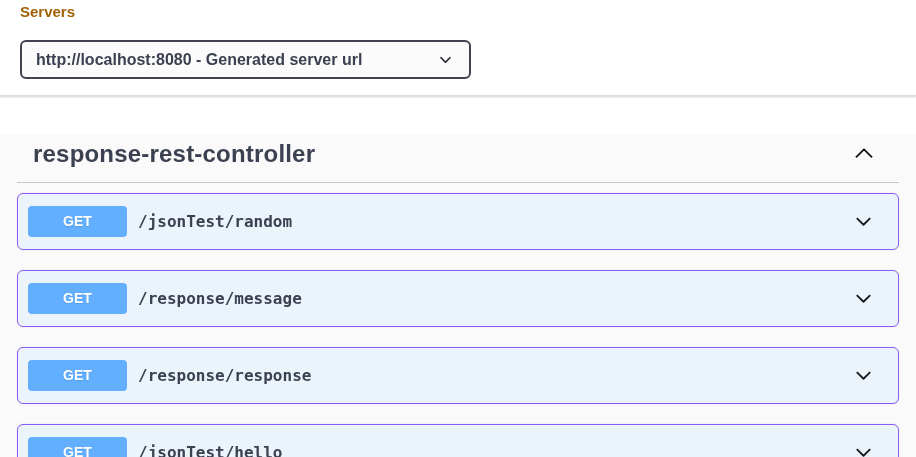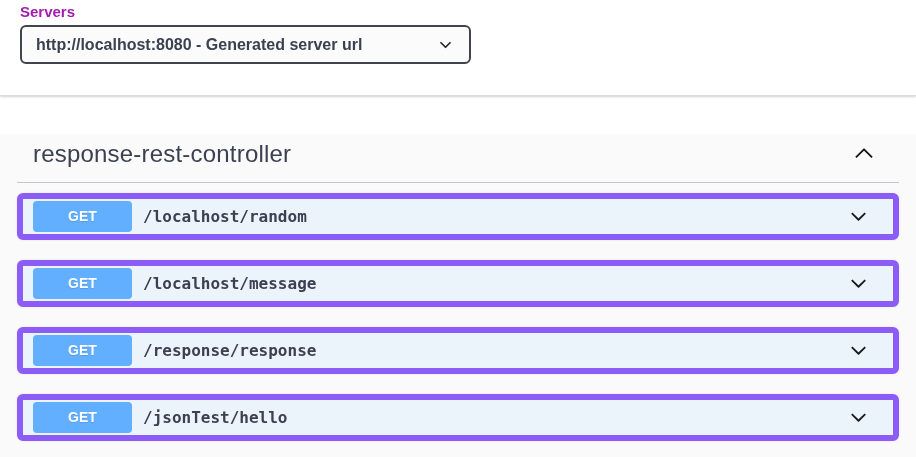--- a/index.html
+++ b/index.html
@@ -17,22 +17,22 @@
     padding: 3px 0 0 20px;
     border-bottom: 1px solid #dcdcdc;
     box-shadow: 0 1px 2px 0 rgba(0,0,0,0.18);
     position: relative;
     z-index: 2;
   }
   .servers-label {
     display: block;
     font-size: 15px;
     font-weight: 700;
-    color: #a21caf;
-    margin-bottom: 5px;
+    color: #a16207;
+    margin-bottom: 20px;
   }
   .select-wrap { position: relative; width: 451px; border-radius: 7px; }
   .server-select {
     appearance: none;
     -webkit-appearance: none;
     width: 451px;
     height: 39px;
     background: #fbfbfb;
     border: 2px solid #41444e;
     border-radius: 6px;
@@ -63,42 +63,42 @@
     margin-top: 38px;
     display: flex;
     align-items: center;
     justify-content: space-between;
     padding: 6px 22px 14px 16px;
     border-bottom: 1px solid rgba(59,65,81,0.28);
     cursor: pointer;
   }
   .tag-title {
     font-size: 24px;
-    font-weight: 400;
+    font-weight: 700;
     color: #3b4151;
     letter-spacing: 0.2px;
   }
   .icon-btn {
     background: none;
     border: none;
     padding: 0;
     cursor: pointer;
     display: flex;
     align-items: center;
   }
 
   
   .operations { margin-top: 10px; }
   .opblock {
     display: flex;
     align-items: center;
-    height: 47px;
+    height: 57px;
     margin-bottom: 20px;
     background: #ebf3fb;
-    border: 6px solid #8b5cf6;
+    border: 1px solid #8b5cf6;
     border-radius: 6px;
     padding: 0 24px 0 10px;
     box-shadow: 0 0 3px rgba(0,0,0,0.08);
     cursor: pointer;
   }
   .opblock-method {
     display: inline-block;
     width: 99px;
     height: 31px;
     line-height: 31px;
@@ -149,33 +149,33 @@
           <polyline points="3.8 12.6 10 6.4 16.2 12.6" fill="none" stroke="#131313" stroke-width="1.4" stroke-linejoin="round"></polyline>
         </svg>
       </span>
     </button>
   </div>
 
   <div class="operations">
 
     <div class="opblock">
       <span class="opblock-method">GET</span>
-      <span class="opblock-path">/localhost/random</span>
-      <button class="icon-btn">
-        <span>
-          <svg class="chev" width="21" height="21" viewBox="0 0 20 20">
-            <polyline points="3.6 6.7 10 13.1 16.4 6.7" fill="none" stroke="#17191d" stroke-width="1.7" stroke-linejoin="round"></polyline>
-          </svg>
-        </span>
-      </button>
-    </div>
-
-    <div class="opblock">
-      <span class="opblock-method">GET</span>
-      <span class="opblock-path">/localhost/message</span>
+      <span class="opblock-path">/jsonTest/random</span>
+      <button class="icon-btn">
+        <span>
+          <svg class="chev" width="21" height="21" viewBox="0 0 20 20">
+            <polyline points="3.6 6.7 10 13.1 16.4 6.7" fill="none" stroke="#17191d" stroke-width="1.7" stroke-linejoin="round"></polyline>
+          </svg>
+        </span>
+      </button>
+    </div>
+
+    <div class="opblock">
+      <span class="opblock-method">GET</span>
+      <span class="opblock-path">/response/message</span>
       <button class="icon-btn">
         <span>
           <svg class="chev" width="21" height="21" viewBox="0 0 20 20">
             <polyline points="3.6 6.7 10 13.1 16.4 6.7" fill="none" stroke="#17191d" stroke-width="1.7" stroke-linejoin="round"></polyline>
           </svg>
         </span>
       </button>
     </div>
 
     <div class="opblock">

